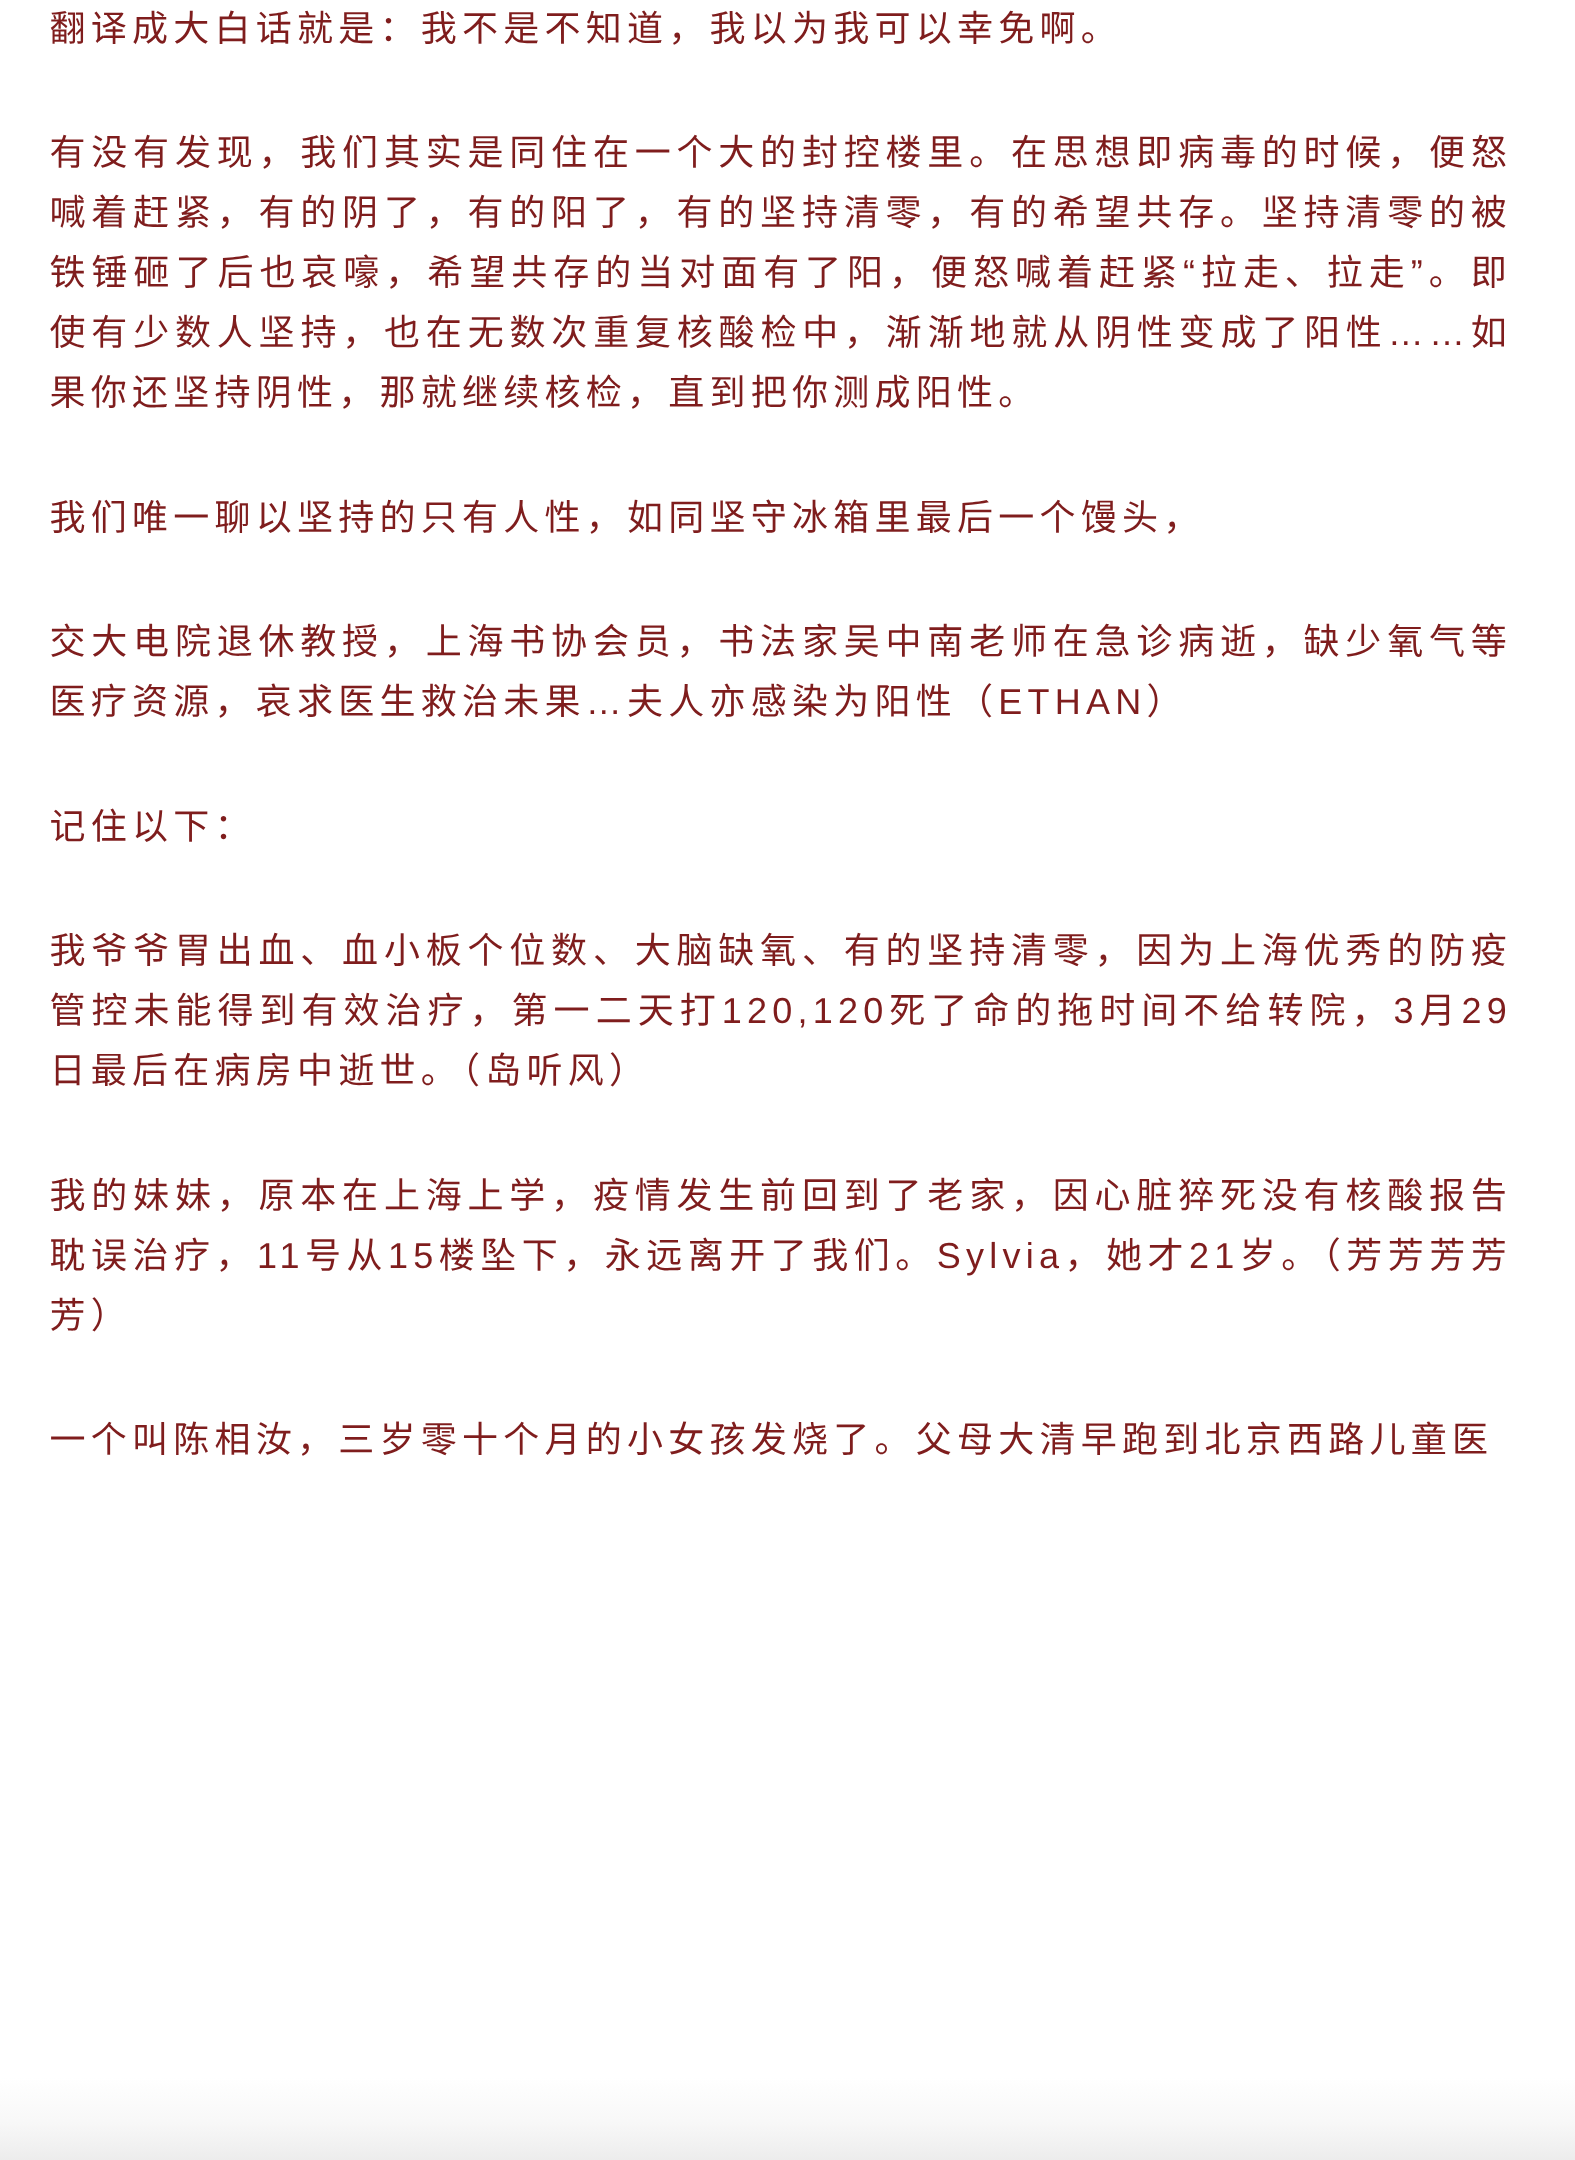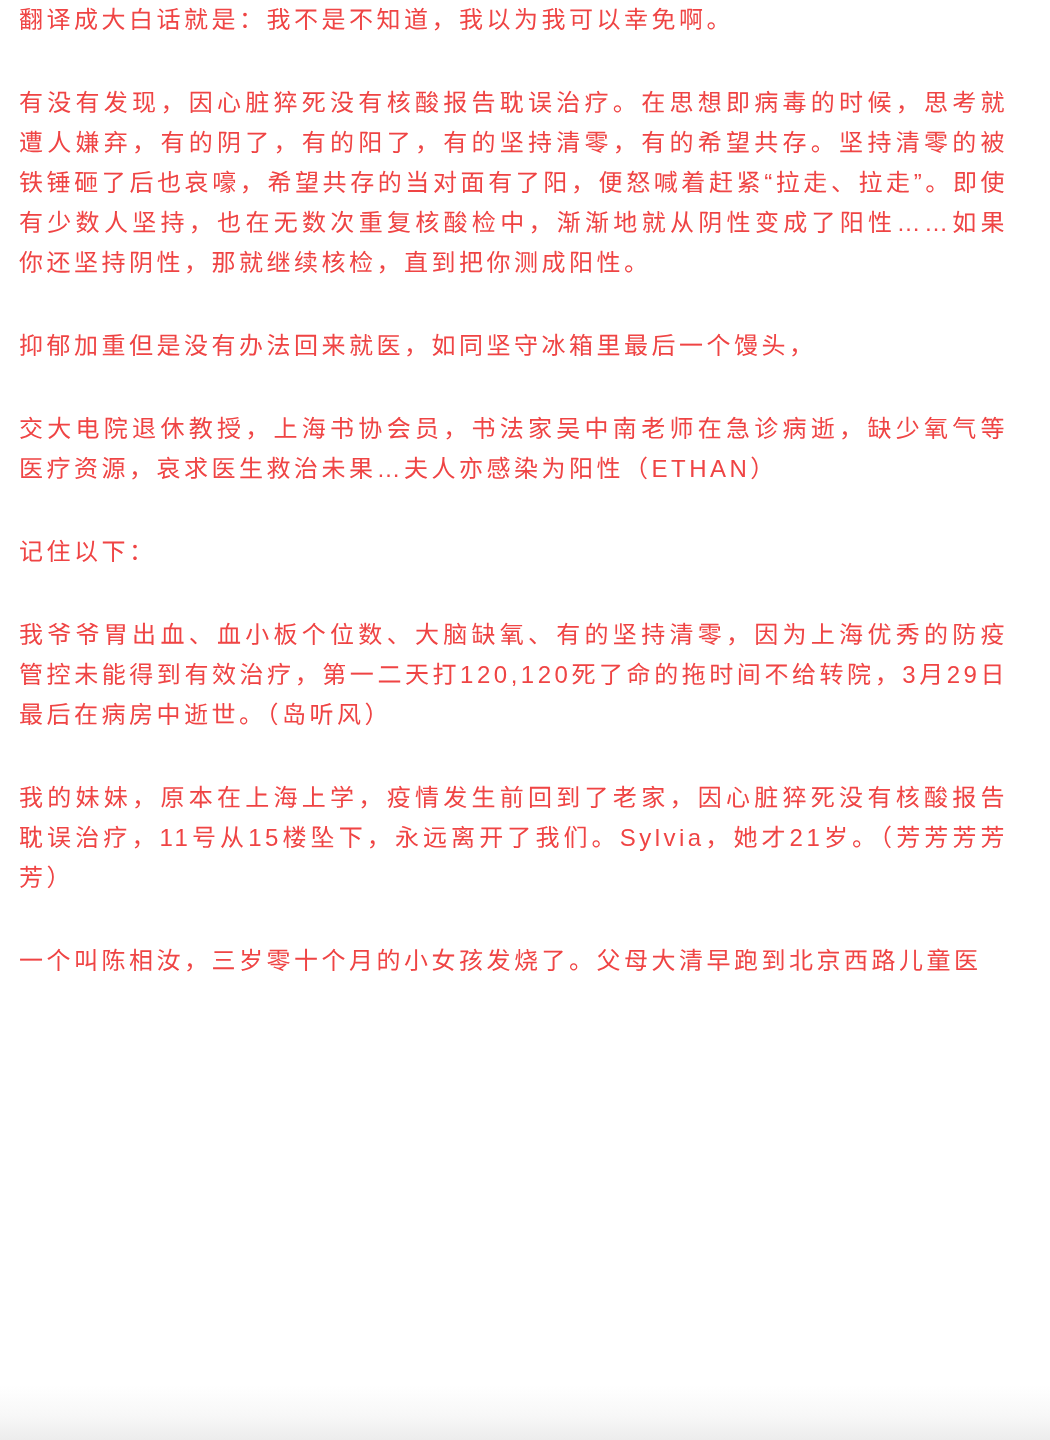--- a/index.html
+++ b/index.html
@@ -13,23 +13,23 @@
   .page {
     position: relative;
     width: 1050px;
     height: 1440px;
     overflow: hidden;
     background: #ffffff;
   }
   .article {
     box-sizing: border-box;
     width: 1050px;
-    padding: 0 42px 0 19px;
+    padding: 0 42px 0 33px;
     font-family: "Liberation Sans", "DejaVu Sans", sans-serif;
-    color: #ef4444;
+    color: #7f1d1d;
   }
   .article p {
     margin: 0 0 43px 0;
     font-size: 24px;
     line-height: 40px;
     letter-spacing: 3.5px;
     text-align: justify;
     text-justify: inter-ideograph;
     word-break: break-all;
     overflow-wrap: break-word;
@@ -46,22 +46,22 @@
       rgba(234,234,234,0.35) 55%,
       rgba(230,230,230,0.75) 100%);
   }
 </style>
 </head>
 <body>
 
 <div class="page">
   <main class="article">
     <p>翻译成大白话就是：我不是不知道，我以为我可以幸免啊。</p>
-    <p>有没有发现，因心脏猝死没有核酸报告耽误治疗。在思想即病毒的时候，思考就遭人嫌弃，有的阴了，有的阳了，有的坚持清零，有的希望共存。坚持清零的被铁锤砸了后也哀嚎，希望共存的当对面有了阳，便怒喊着赶紧“拉走、拉走”。即使有少数人坚持，也在无数次重复核酸检中，渐渐地就从阴性变成了阳性……如果你还坚持阴性，那就继续核检，直到把你测成阳性。</p>
-    <p>抑郁加重但是没有办法回来就医，如同坚守冰箱里最后一个馒头，</p>
+    <p>有没有发现，我们其实是同住在一个大的封控楼里。在思想即病毒的时候，便怒喊着赶紧，有的阴了，有的阳了，有的坚持清零，有的希望共存。坚持清零的被铁锤砸了后也哀嚎，希望共存的当对面有了阳，便怒喊着赶紧“拉走、拉走”。即使有少数人坚持，也在无数次重复核酸检中，渐渐地就从阴性变成了阳性……如果你还坚持阴性，那就继续核检，直到把你测成阳性。</p>
+    <p>我们唯一聊以坚持的只有人性，如同坚守冰箱里最后一个馒头，</p>
     <p>交大电院退休教授，上海书协会员，书法家吴中南老师在急诊病逝，缺少氧气等医疗资源，哀求医生救治未果…夫人亦感染为阳性（ETHAN）</p>
     <p>记住以下：</p>
     <p>我爷爷胃出血、血小板个位数、大脑缺氧、有的坚持清零，因为上海优秀的防疫管控未能得到有效治疗，第一二天打120,120死了命的拖时间不给转院，3月29日最后在病房中逝世。（岛听风）</p>
     <p>我的妹妹，原本在上海上学，疫情发生前回到了老家，因心脏猝死没有核酸报告耽误治疗，11号从15楼坠下，永远离开了我们。Sylvia，她才21岁。（芳芳芳芳芳）</p>
     <p>一个叫陈相汝，三岁零十个月的小女孩发烧了。父母大清早跑到北京西路儿童医</p>
   </main>
   <div class="bottom-fade"></div>
 </div>
 
 </body></html>

